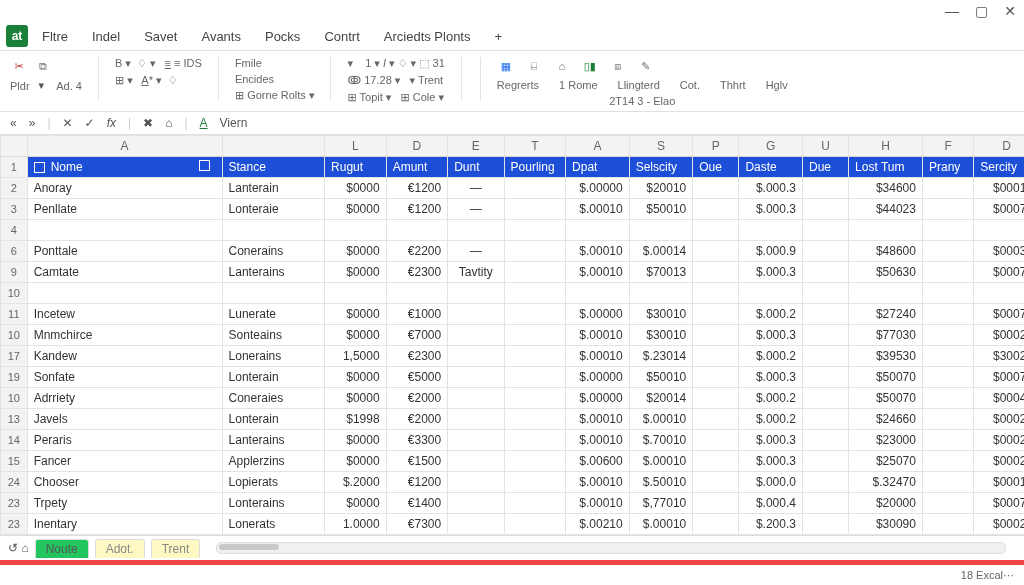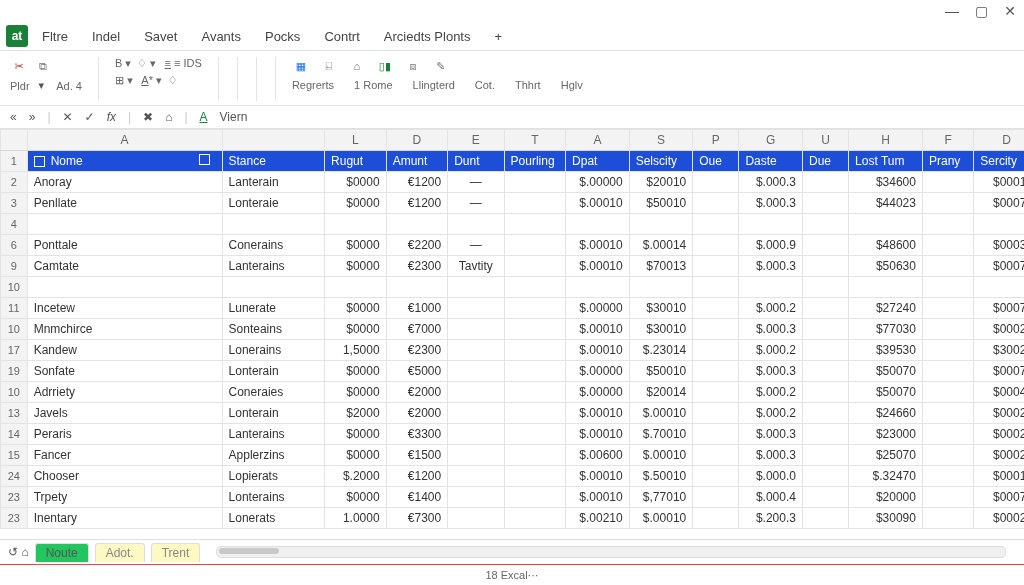--- a/index.html
+++ b/index.html
@@ -26,21 +26,21 @@
   th,td{border:1px solid #e3e3e3;height:20px;padding:0 6px;white-space:nowrap;overflow:hidden;text-overflow:ellipsis;font-size:12px}
   thead.colhdr th{background:#f3f3f3;color:#666;font-weight:400;text-align:center;border-bottom:1px solid #d8d8d8}
   .rowhdr{background:#f3f3f3;color:#666;text-align:center;width:26px;font-size:11px}
   tr.fhead td{background:#1d4ed8;color:#fff;font-weight:500}
   td.num{text-align:right}
   td.ctr{text-align:center}
   .filtbox{width:9px;height:9px;border:1px solid #fff;display:inline-block;margin-right:6px;vertical-align:middle}
   .sheetbar{height:24px;border-top:1px solid #ddd;display:flex;align-items:center;padding:0 8px;gap:6px;font-size:12px;color:#555}
   .sheet-tab{padding:2px 10px;border:1px solid #ddd;border-bottom:none;background:#22c55e;border-radius:3px 3px 0 0}
   .sheet-tab.inactive{background:#fef9c3;color:#888}
-  .status{height:20px;border-top:1px solid #ef4444;display:flex;align-items:center;justify-content:center;padding:0 10px;font-size:11px;color:#666}
+  .status{height:20px;border-top:5px solid #ef4444;display:flex;align-items:center;justify-content:flex-end;padding:0 10px;font-size:11px;color:#666}
   .hscroll{flex:1;height:10px;margin:0 10px;background:#f0f0f0;border:1px solid #ddd;border-radius:5px;position:relative}
   .hscroll::after{content:"";position:absolute;left:2px;top:1px;width:60px;height:6px;background:#c9c9c9;border-radius:3px}
 </style>
 </head>
 <body>
 
 <div class="window">
 
   <div class="titlebar">
     <span>—</span>
@@ -74,40 +74,65 @@
     <div class="vsep"></div>
     <div class="rgroup">
       <div class="rrow">
         <span class="rib-lbl">B ▾ &nbsp;♢ ▾ &nbsp; <u>≡</u> ≡ <span>IDS</span></span>
       </div>
       <div class="rrow">
         <span class="rib-lbl">⊞ ▾ &nbsp; <u>A</u>* ▾ &nbsp;♢</span>
       </div>
     </div>
     <div class="vsep"></div>
+    <div class="rgroup">
+      <div class="rrow">
+          <span class="rib-lbl">Fmile</span>
+        </div>
+      <div class="rrow">
+          <span class="rib-lbl">Encides</span>
+        </div>
+      <div class="rrow">
+          <span class="rib-lbl">⊞ <span>Gorne Rolts</span> ▾</span>
+        </div>
+    </div>
     <div class="vsep"></div>
+    <div class="rgroup">
+      <div class="rrow">
+          <span class="rib-lbl">▾ &nbsp;&nbsp; 1 ▾ <i>I</i> ▾ ♢ ▾ ⬚ <span>31</span></span>
+        </div>
+      <div class="rrow">
+          <span class="rib-lbl">ↂ <span>17.28</span> ▾ &nbsp; ▾ <span>Trent</span></span>
+        </div>
+      <div class="rrow">
+          <span class="rib-lbl">⊞ <span>Topit</span> ▾ &nbsp; ⊞ <span>Cole</span> ▾</span>
+        </div>
+    </div>
     <div class="vsep"></div>
     <div class="vsep"></div>
     <div class="rgroup">
       <div class="rrow" style="gap:10px">
         <span class="ricon blue">▦</span>
         <span class="ricon">⍇</span>
         <span class="ricon">⌂</span>
         <span class="ricon green">▯▮</span>
         <span class="ricon">⧈</span>
         <span class="ricon">✎</span>
       </div>
       <div class="rrow" style="gap:20px">
         <span class="rib-lbl">Regrerts</span>
         <span class="rib-lbl">1 Rome</span>
         <span class="rib-lbl">Llingterd</span>
         <span class="rib-lbl">Cot.</span>
         <span class="rib-lbl">Thhrt</span>
         <span class="rib-lbl">Hglv</span>
       </div>
+      <div class="rrow" style="justify-content:center">
+          <span class="rib-lbl">2T14 3 - Elao</span>
+        </div>
     </div>
   </div>
 
   <div class="quick">
     <span>«</span>
     <span>»</span>
     <span class="sep">|</span>
     <span>✕</span>
     <span>✓</span>
     <span style="font-style:italic">fx</span>
@@ -359,21 +384,21 @@
             <td class="num">$.000.2</td>
             <td></td>
             <td class="num">$50070</td>
             <td></td>
             <td class="num">$00048</td>
           </tr>
           <tr>
             <td class="rowhdr">13</td>
             <td>Javels</td>
             <td>Lonterain</td>
-            <td class="num">$2000</td>
+            <td class="num">$1998</td>
             <td class="num">€2000</td>
             <td class="ctr"></td>
             <td></td>
             <td class="num">$.00010</td>
             <td class="num">$.00010</td>
             <td></td>
             <td class="num">$.000.2</td>
             <td></td>
             <td class="num">$24660</td>
             <td></td>

